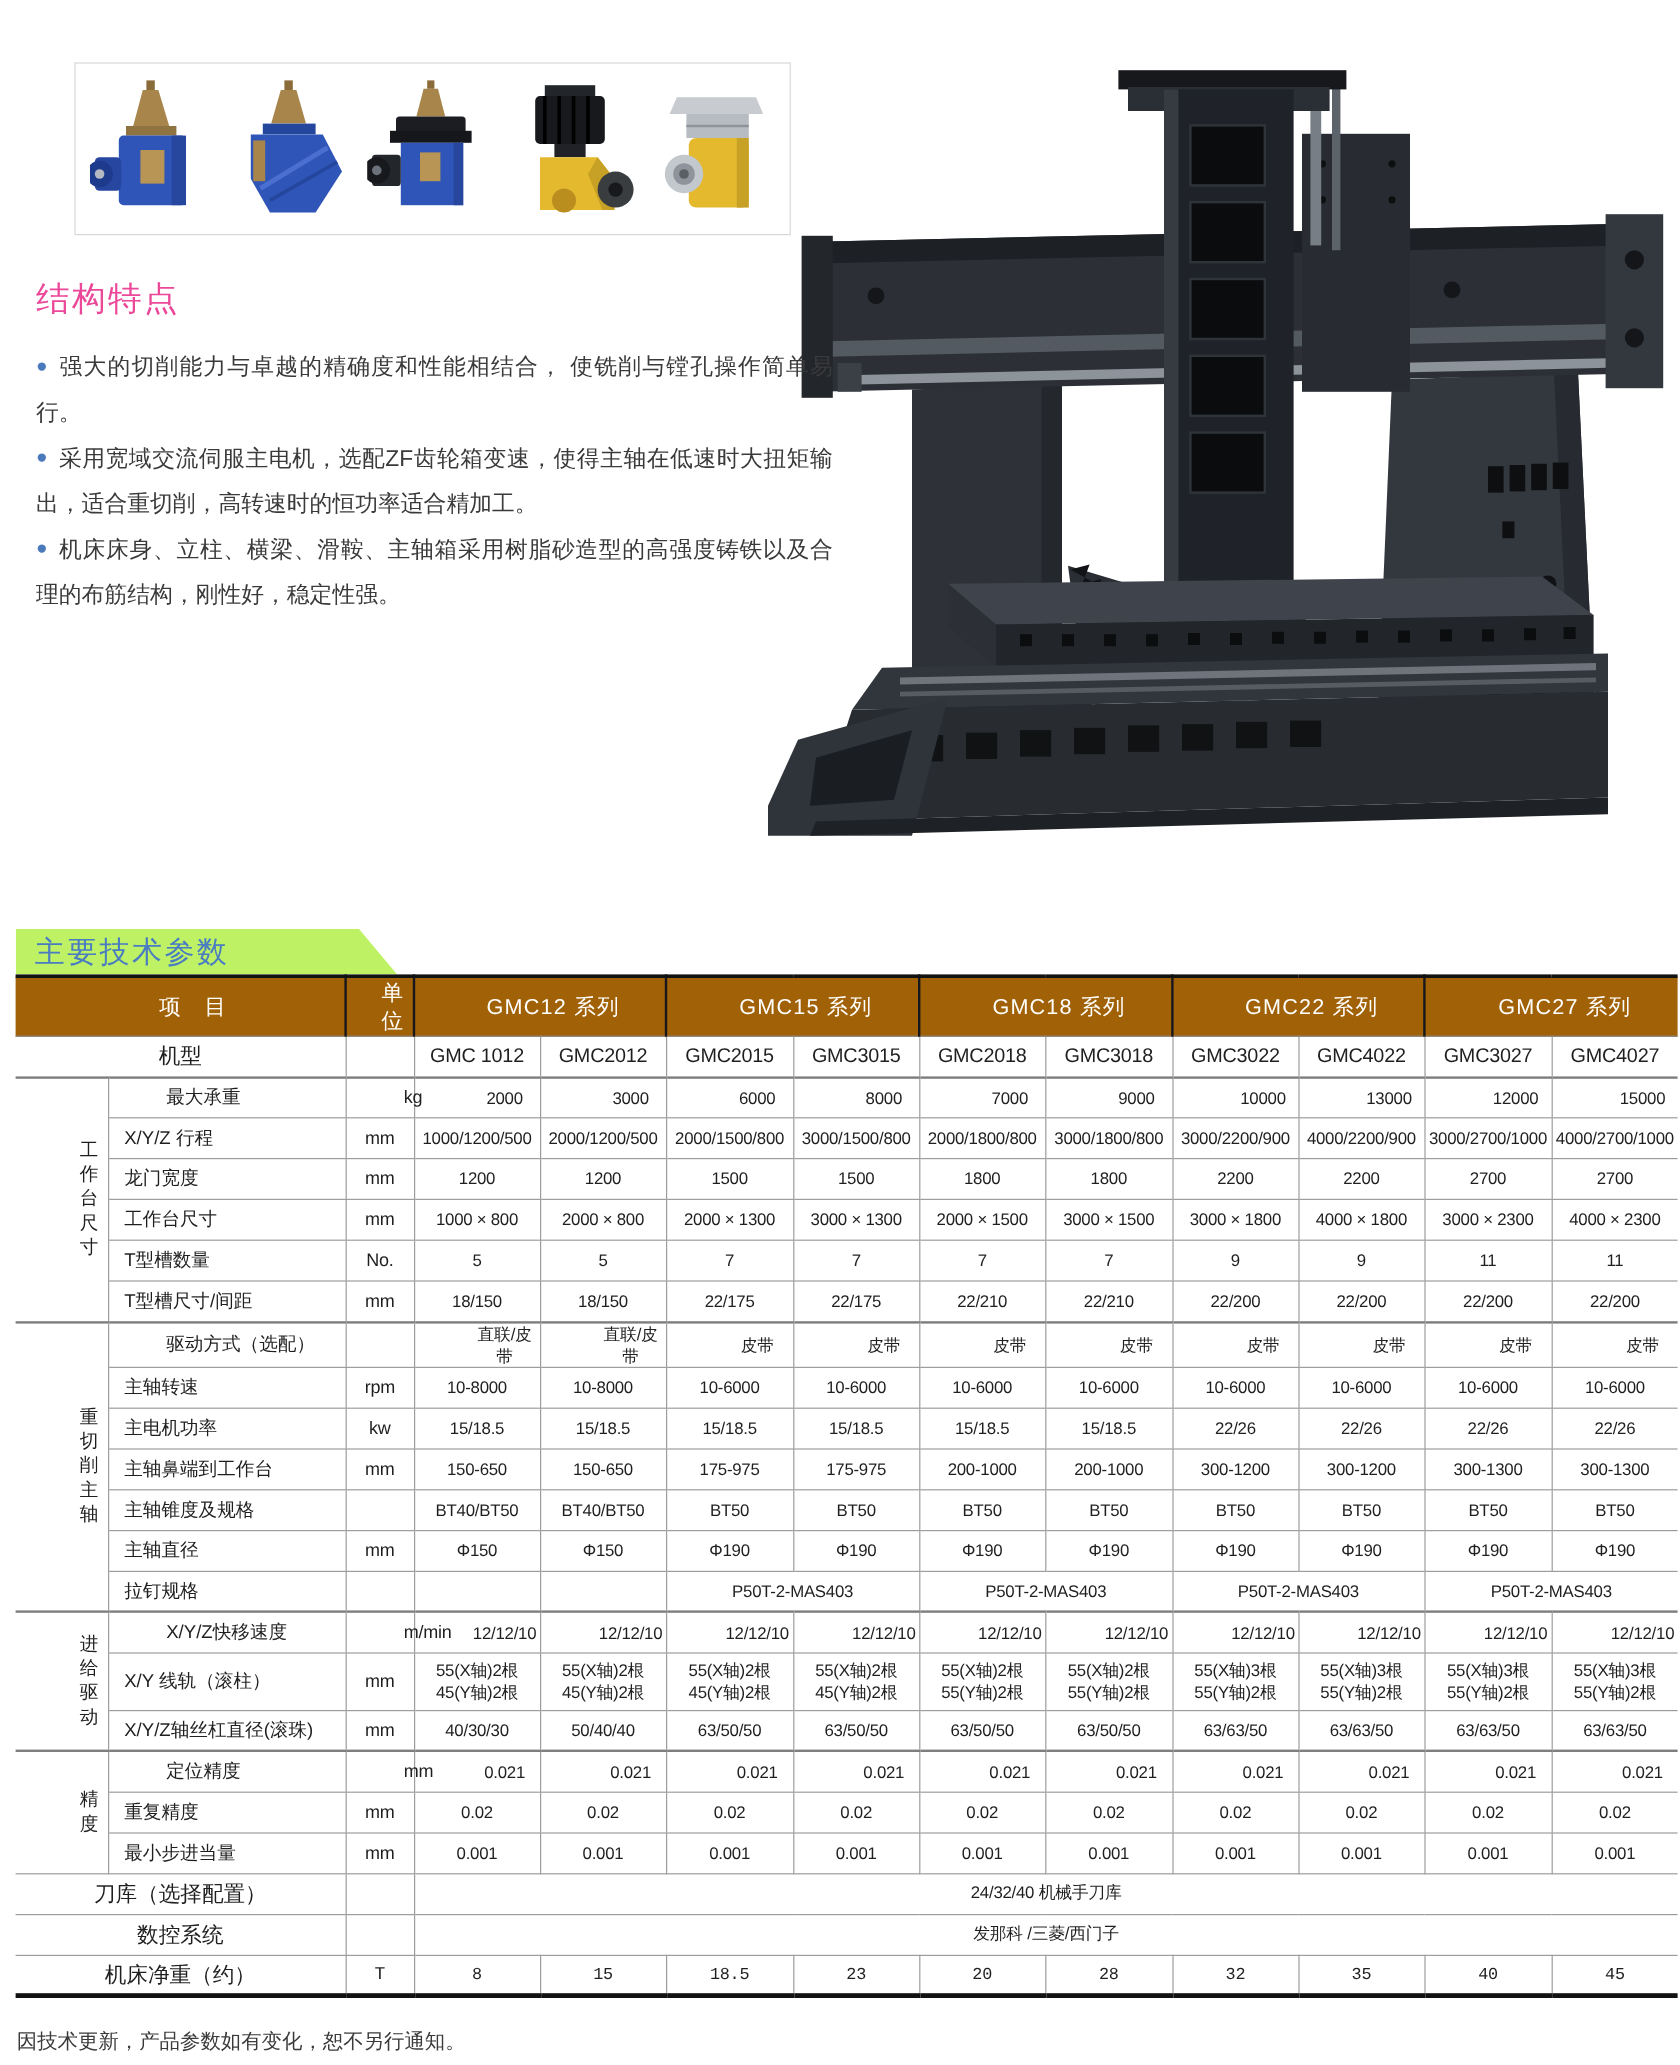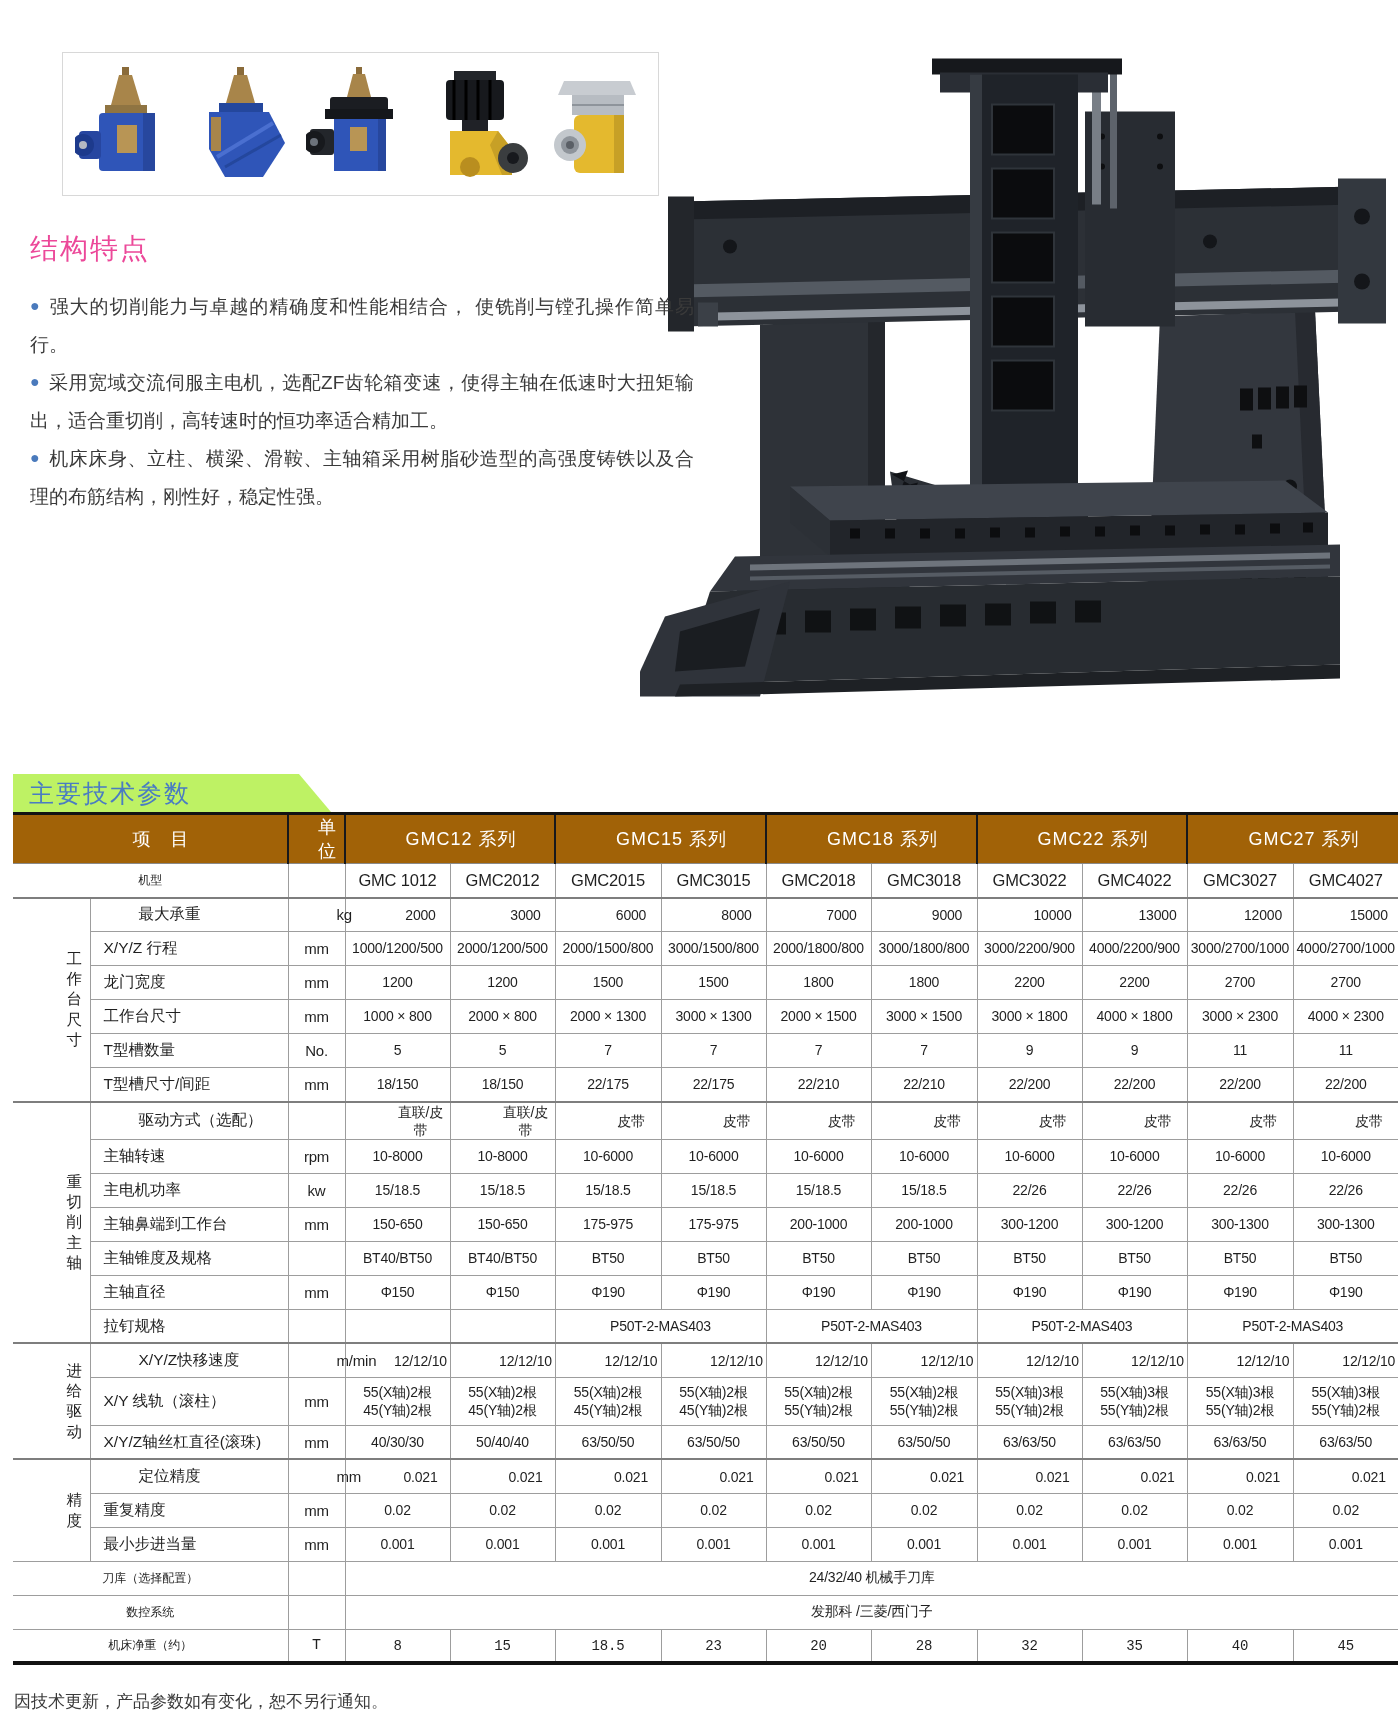--- a/index.html
+++ b/index.html
@@ -49,21 +49,21 @@
   .spec-table th:first-child{border-left:none;}
   .spec-table th:last-child{border-right:none;}
   .spec-table td{
     border:1px solid #9d9d9d;text-align:center;font-size:14px;color:#1f1f1f;letter-spacing:-0.2px;
   }
   .spec-table tr>td:first-child{border-left:none;}
   .spec-table tr>td:last-child{border-right:none;}
   tr.hdr{height:42px;} tr.rm{height:40px;} .spec-table tr{height:34px;} tr.rr{height:48px;margin-top:20px;}
   td.grp{font-size:15.5px;white-space:pre-line;line-height:1.3;letter-spacing:0;}
   td.lbl{text-align:left;padding-left:13px;font-size:15.5px;letter-spacing:0;}
-  td.lblc{font-size:12px;letter-spacing:0;}
+  td.lblc{font-size:18px;letter-spacing:0;}
   td.unit{font-size:15px;}
   tr.rm td.val{font-size:16.5px;}
   td.pre{white-space:pre-line;line-height:1.3;}
   tr.gs td{border-top:2px solid #7e7e7e;padding-left:48px;}
   tr.last td{border-bottom:4px solid #121212;font-family:Liberation Mono, monospace;}
   
   .footer-note{position:absolute;left:14px;top:1690px;font-size:17px;color:#3a3a3a;}
 </style>
 </head>
 <body>

